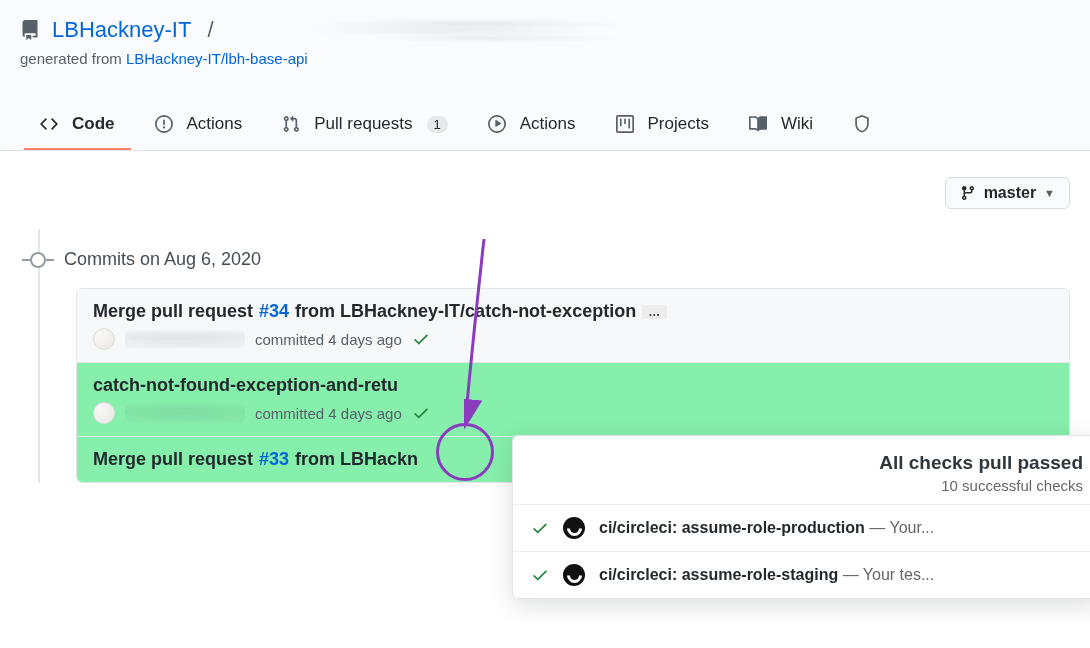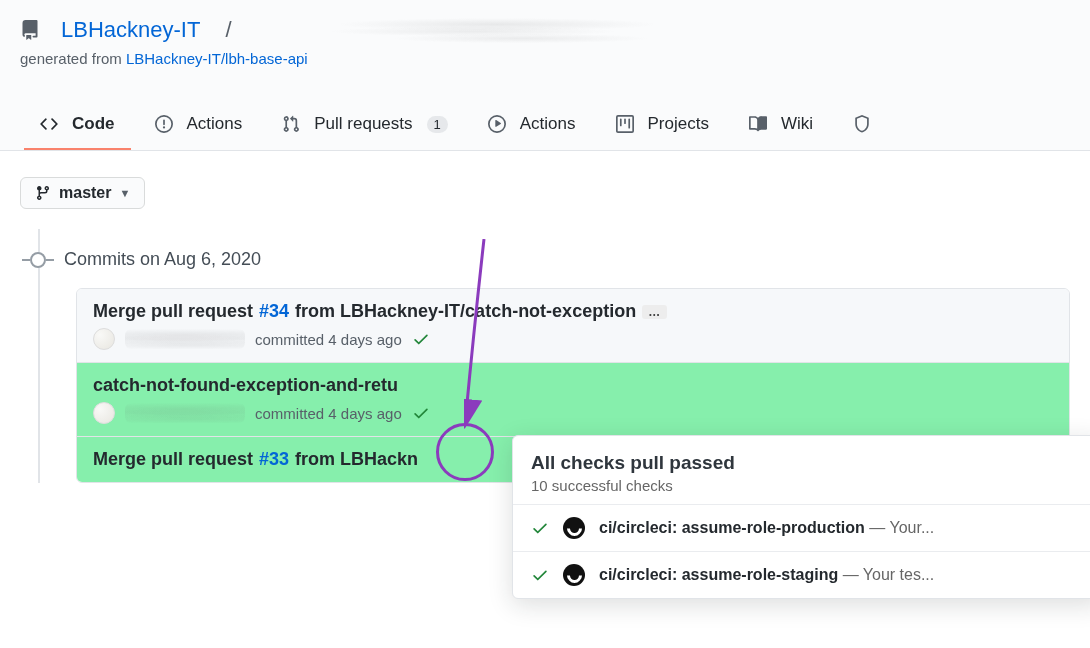--- a/index.html
+++ b/index.html
@@ -15,21 +15,21 @@
     .repo-header {
       background: #fafbfc;
       padding: 16px 20px 0 20px;
       border-bottom: 1px solid #e1e4e8;
     }
     .repo-title {
       display: flex;
       align-items: center;
       font-size: 22px;
       font-weight: 400;
-      gap: 21px;
+      gap: 12px;
     }
     .repo-title a { color: #0366d6; text-decoration: none; }
     .repo-title .sep { color: #586069; padding: 0 4px; }
     .repo-icon { color: #586069; flex-shrink: 0; }
     .repo-sub {
       font-size: 15px;
       color: #586069;
       margin-top: 6px;
       margin-bottom: 37px;
     }
@@ -74,20 +74,21 @@
       font-weight: 500;
       border-radius: 10px;
       padding: 1px 7px;
       min-width: 20px;
       text-align: center;
     }
 
     .main {
       padding: 26px 20px;
       position: relative;
+      text-align: right;
     }
     .branch-select {
       display: inline-flex;
       align-items: center;
       gap: 8px;
       background: #fafbfc;
       border: 1px solid #d9dbdb;
       border-radius: 6px;
       padding: 6px 14px;
       font-size: 16px;

